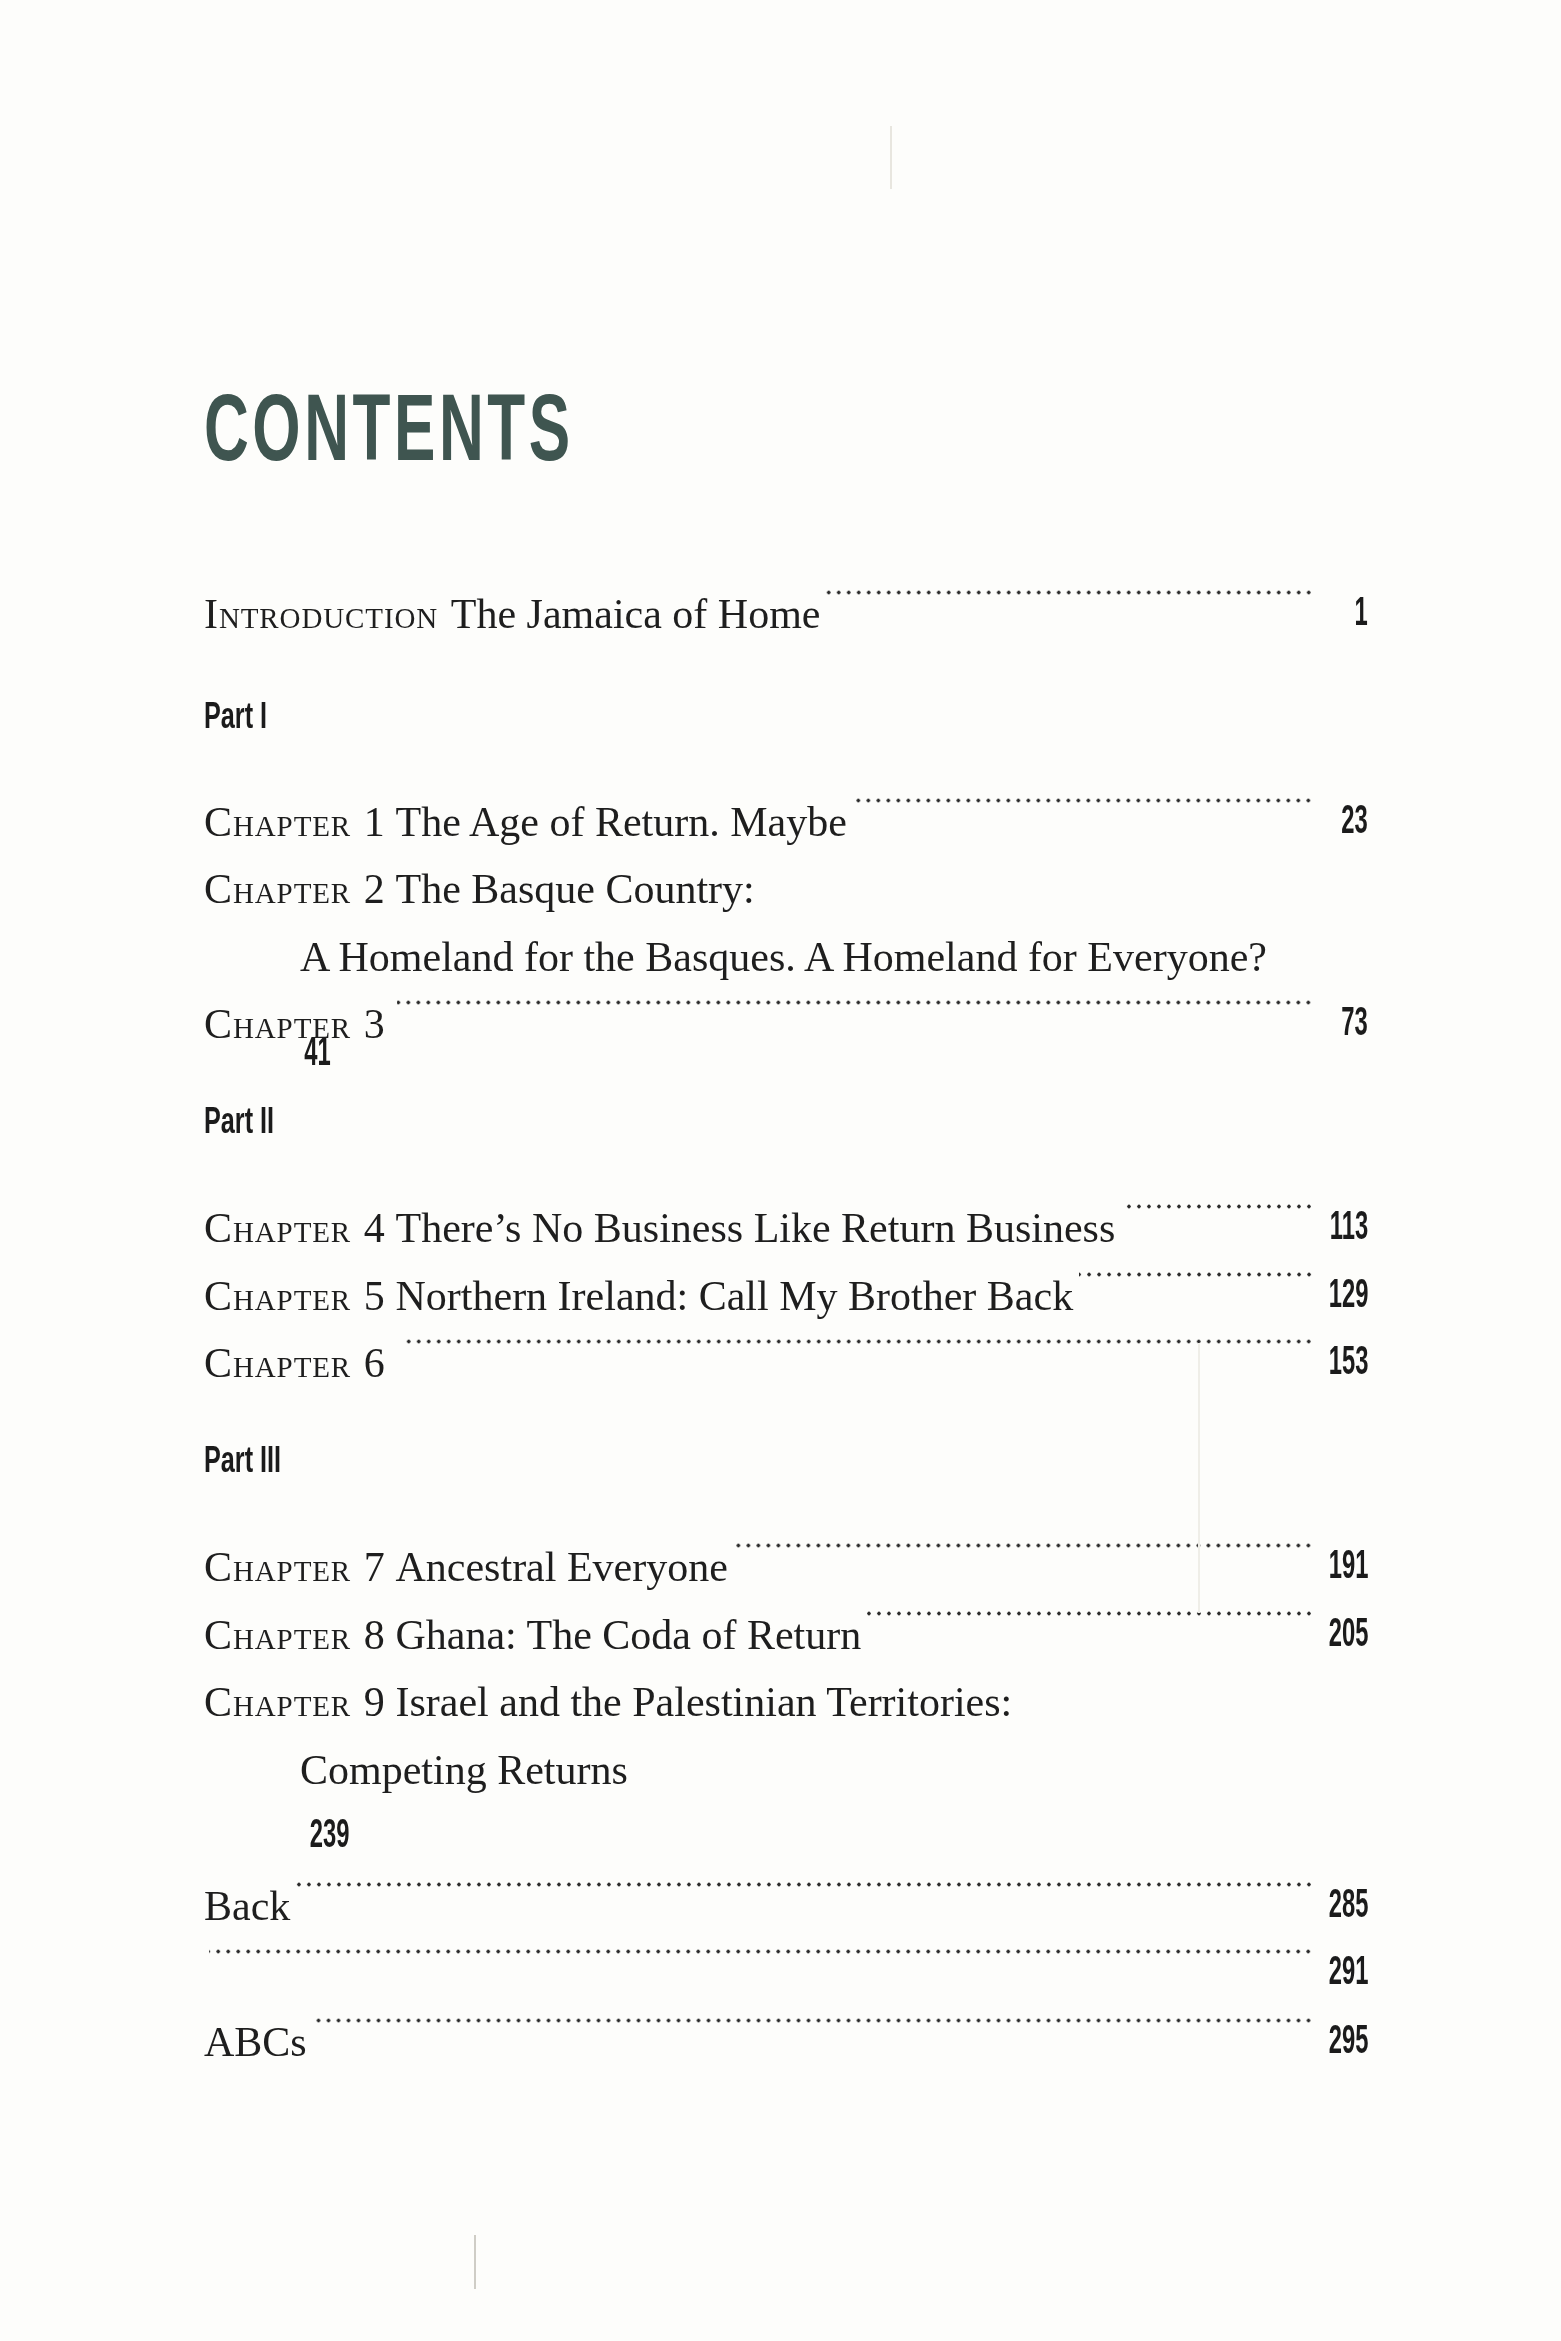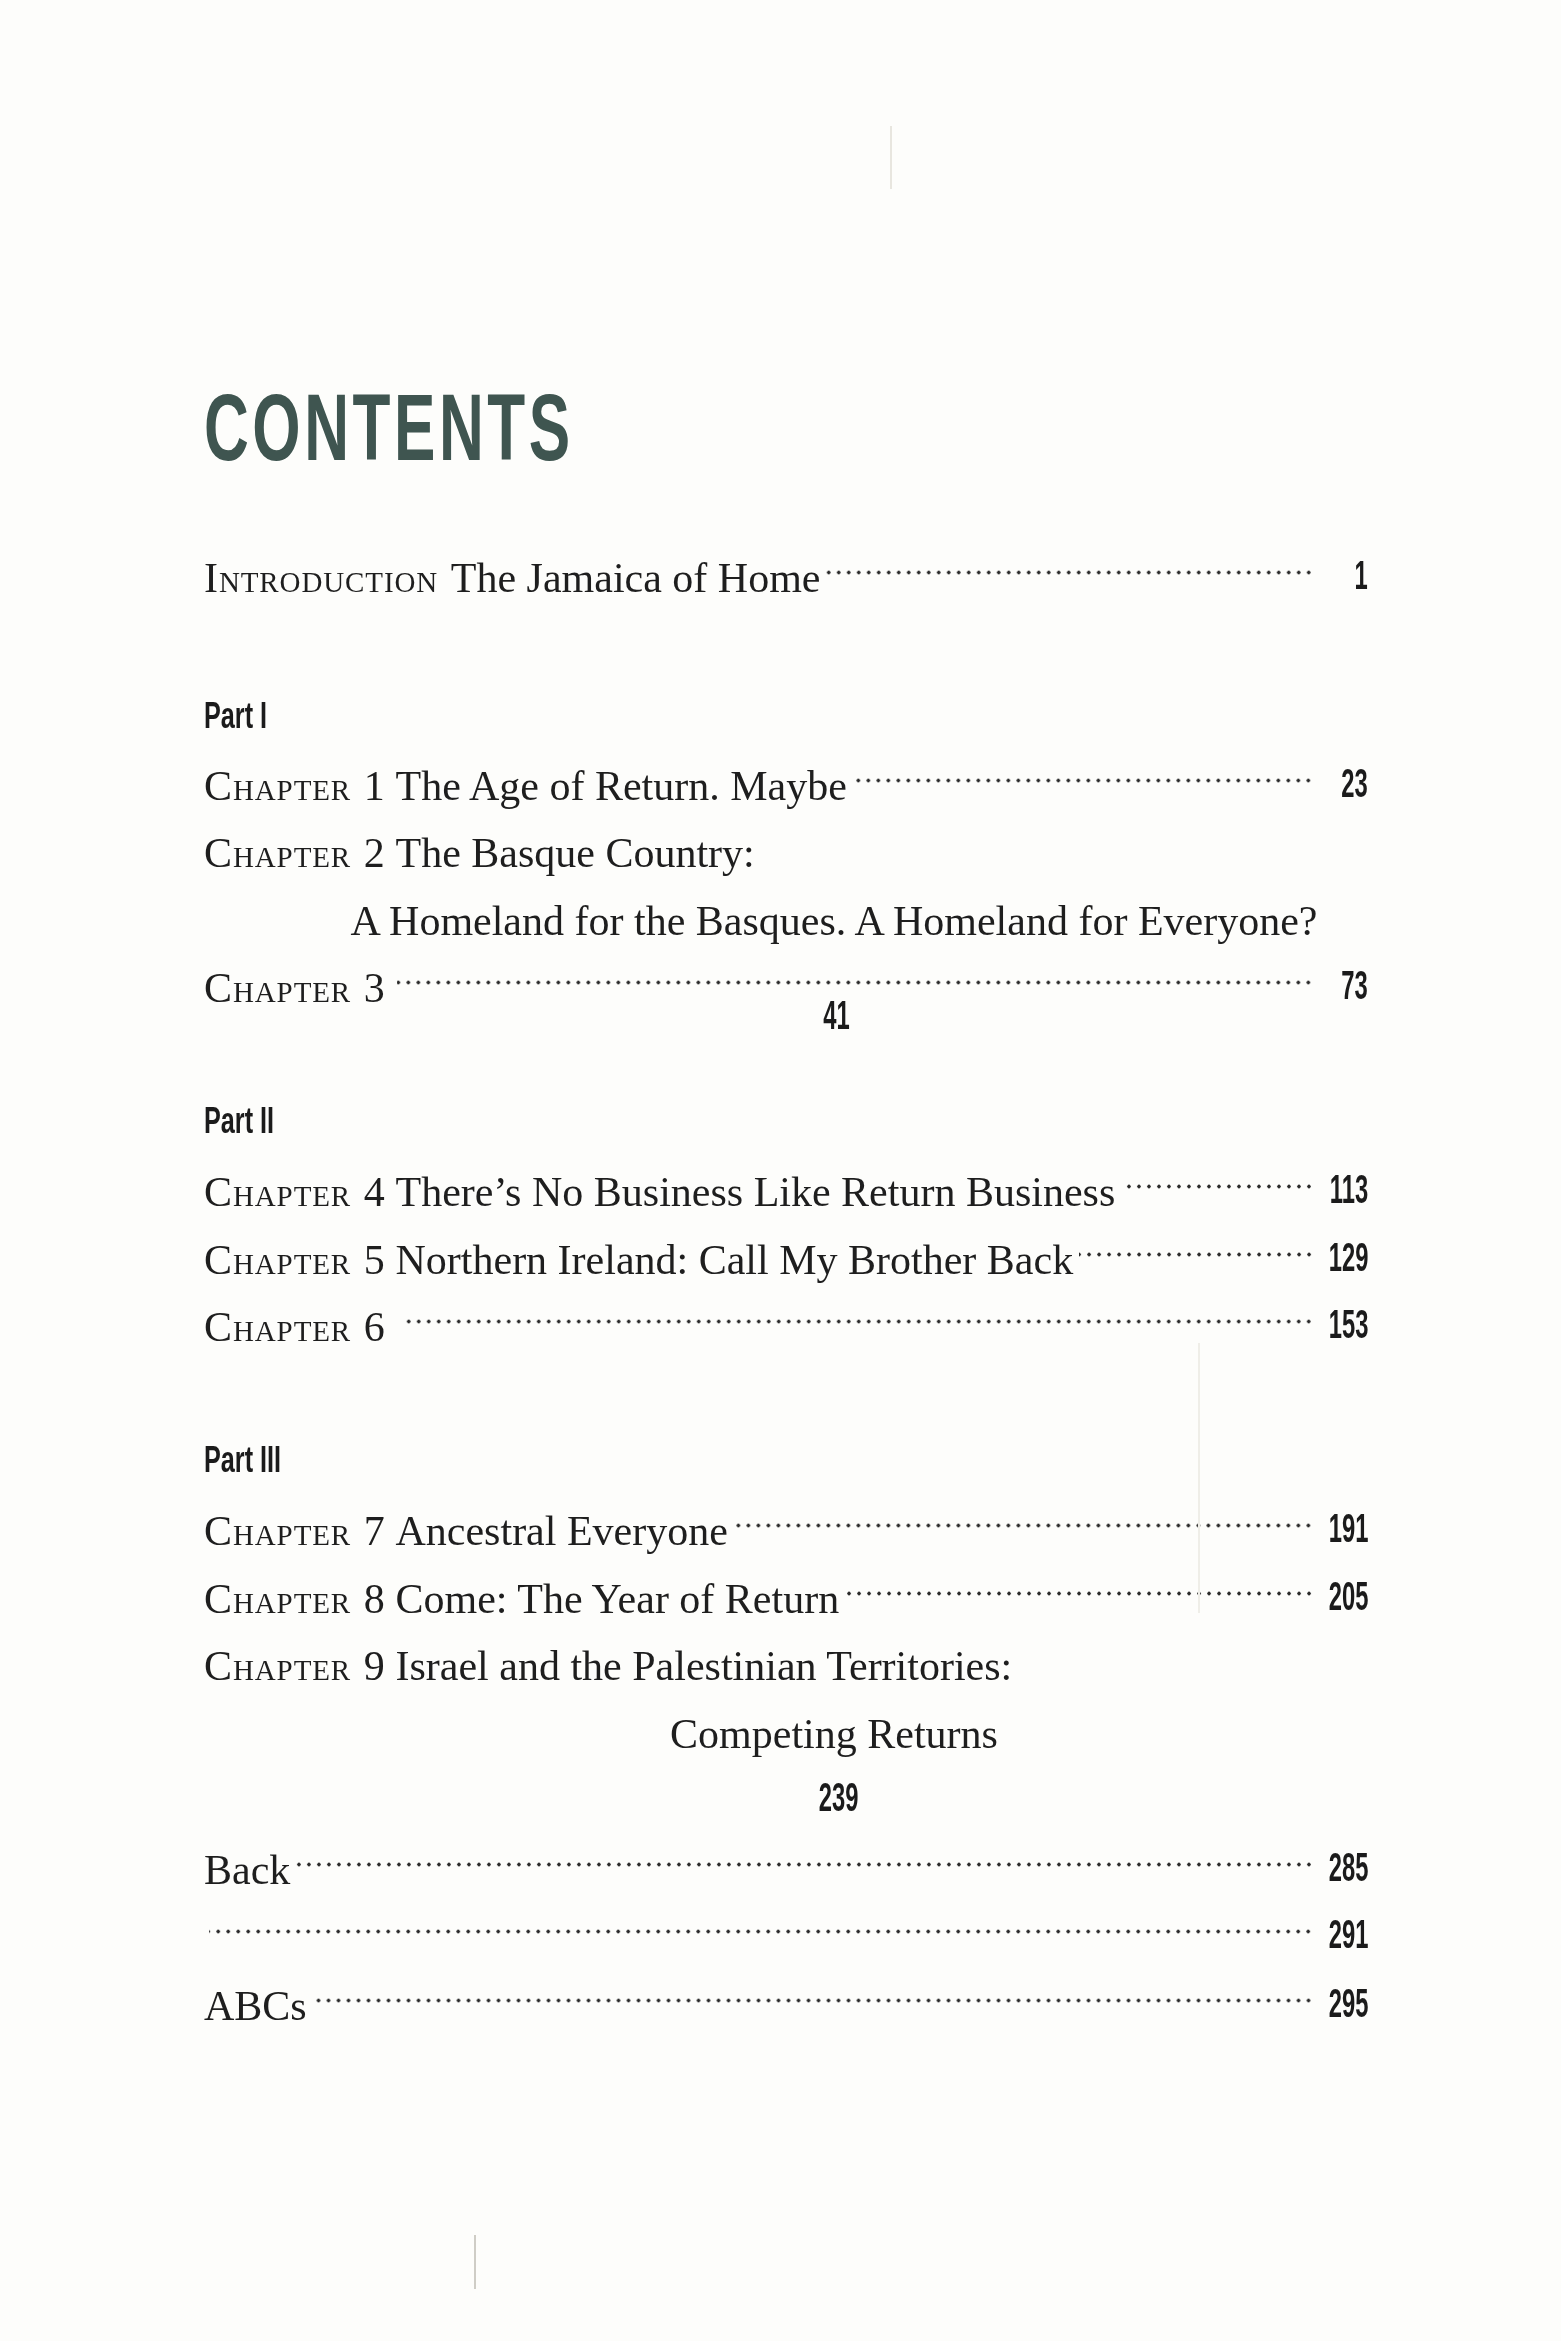--- a/index.html
+++ b/index.html
@@ -12,22 +12,22 @@
   .heading {
     position:absolute; left:204px; top:378px;
     font-family:"Liberation Sans", sans-serif; font-weight:bold;
     font-size:94px; line-height:99px; color:#3f5550;
     letter-spacing:5.4px;
     transform:scaleX(0.66); transform-origin:left top;
     white-space:nowrap;
   }
   .row {
     position:absolute; left:204px; width:1164px; height:54px;
-    display:flex; align-items:center;
-    font-size:42px; line-height:54px; white-space:nowrap;
+    display:flex; align-items:flex-start;
+    font-size:42px; line-height:54px; white-space:nowrap;margin-top:36px;
   }
   .row.indent { left:300px; width:1068px;flex-direction:column; }
   .label { flex:0 0 auto; }
   .sc { font-variant:small-caps; letter-spacing:0.9px; margin-right:12.6px; }
   .leader {
     flex:1 1 auto; height:10.8px; margin:0 5.4px 11.7px 5.4px;
     background-image:radial-gradient(circle, #2a2a2a 1.5px, transparent 2px);
     background-size:10px 10.8px; background-repeat:repeat-x; background-position:right center;
   }
   .page {
@@ -134,21 +134,21 @@
   <span class="label">Ancestral Everyone</span>
   <span class="leader"></span>
   <span class="page">
       <span>191</span>
     </span>
 </div>
 
 <div class="row" style="top:1572px">
   <span class="label sc">Chapter</span>
   <span class="label" style="margin-right:10.8px">8</span>
-  <span class="label">Come: The Year of Return</span>
+  <span class="label">Ghana: The Coda of Return</span>
   <span class="leader"></span>
   <span class="page">
       <span>205</span>
     </span>
 </div>
 
 <div class="row" style="top:1639px">
   <span class="label sc">Chapter</span>
   <span class="label" style="margin-right:10.8px">9</span>
   <span class="label">Israel and the Palestinian Territories:</span>

